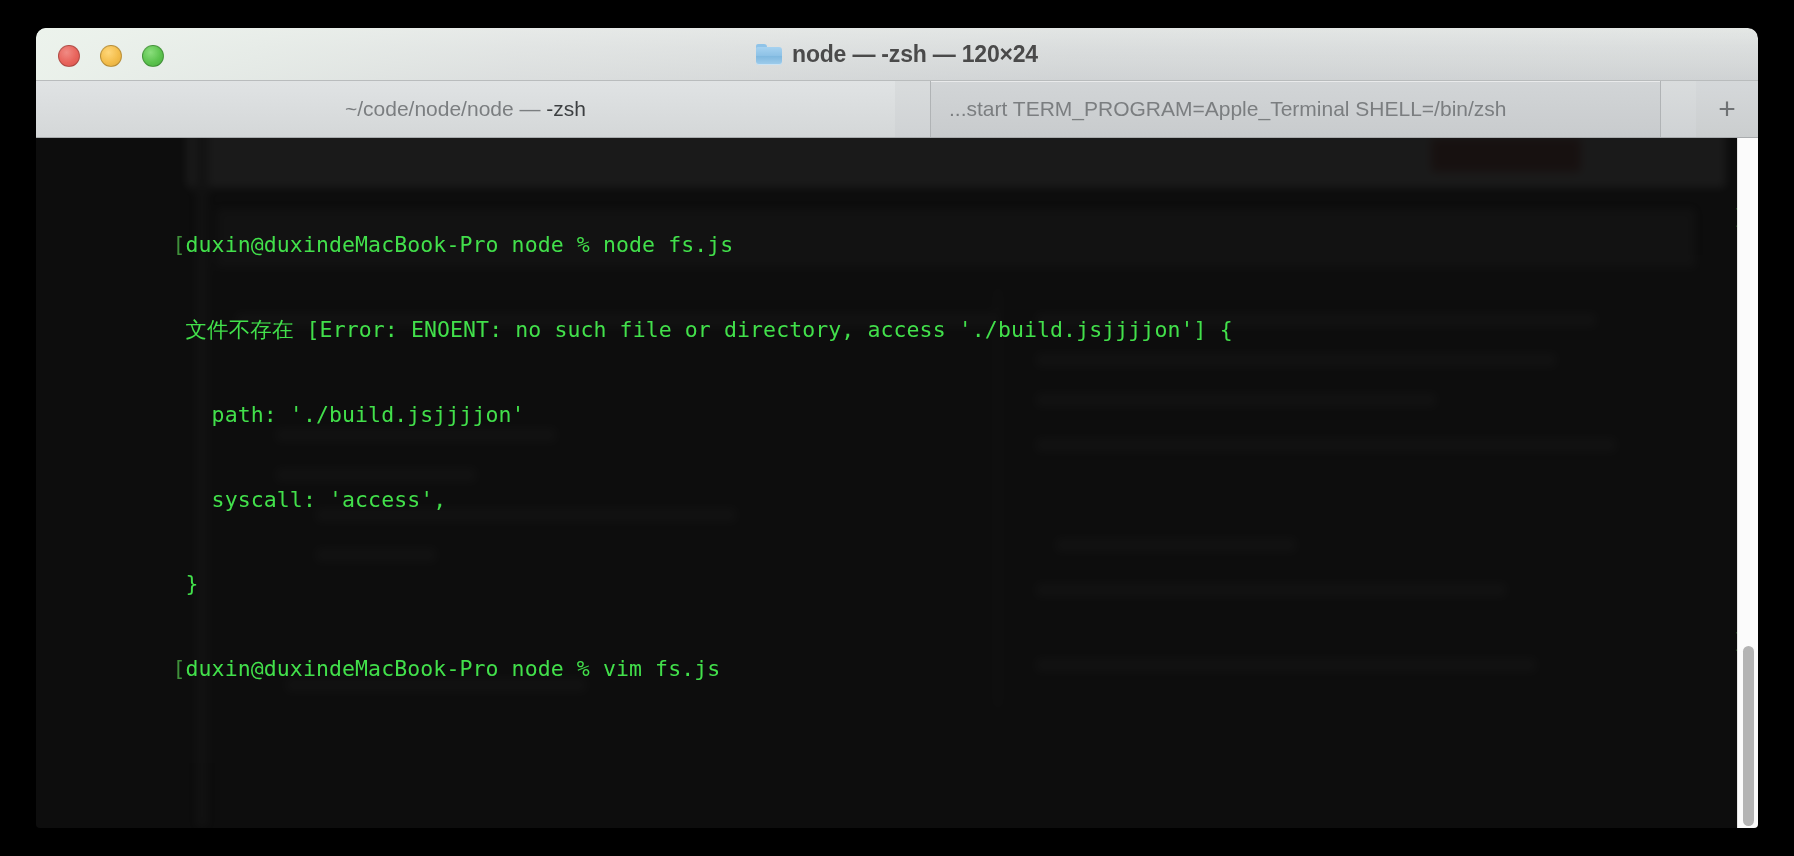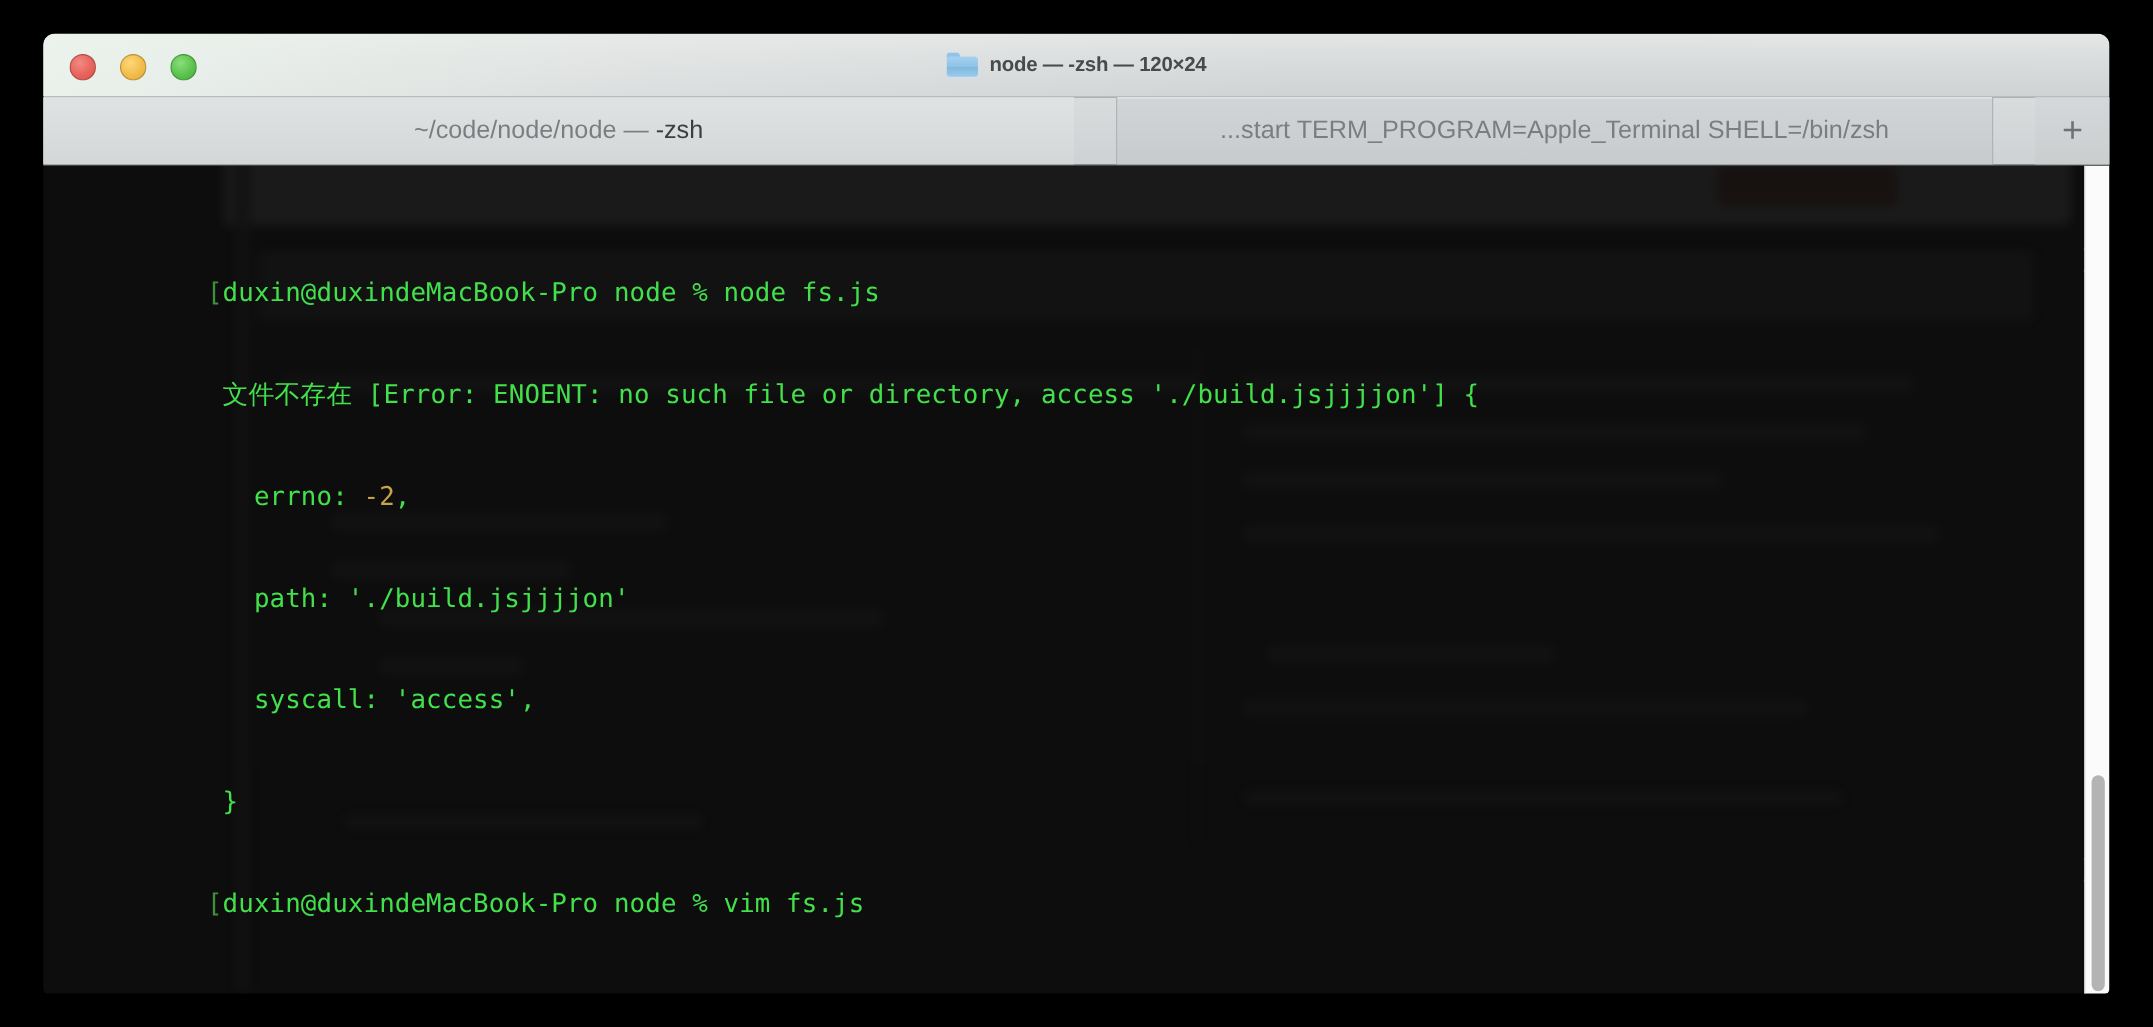--- a/index.html
+++ b/index.html
@@ -71,21 +71,21 @@
   .light.green  { background: radial-gradient(circle at 38% 32%, #8ade7c 0%, #5cc34e 55%, #48ad3e 100%); }
 
   #window-title {
     position: absolute;
     left: 0; right: 0; top: 0;
     height: 52px;
     display: flex;
     align-items: center;
     justify-content: center;
     gap: 10px;
-    font-size: 17px;
+    font-size: 23px;
     font-weight: bold;
     color: #4a4a4a;
     letter-spacing: -0.2px;
     z-index: 2;
   }
   #folder-icon {
     display: inline-block;
     width: 26px;
     height: 21px;
     position: relative;
@@ -142,21 +142,20 @@
   #tab-inactive {
     flex: 1 1 auto;
     background: linear-gradient(to bottom, #d2d5d7 0%, #c8cbcd 100%);
     color: #7b7e80;
     border-left: 1px solid #b0b3b5;
     border-right: 1px solid #b0b3b5;
     box-shadow: inset 0 1px 0 rgba(255,255,255,0.5);
   }
   #tab-inactive .label {
     width: 100%;
-    text-align: center;
     overflow: hidden;
   }
   #newtab-button {
     flex: 0 0 62px;
     display: flex;
     align-items: center;
     justify-content: center;
     background: linear-gradient(to bottom, #d5d8da 0%, #cbcecf 100%);
     color: #6f7274;
     font-size: 30px;
@@ -288,23 +287,20 @@
       </div>
 
       <div id="term-text">
         <div class="line">
           <span class="bracket">[</span><span>duxin@duxindeMacBook-Pro node % node fs.js</span><span class="rb">]</span>
         </div>
         <div class="line">
           <span class="bracket"> </span><span class="cjk-mix">文件不存在 [Error: ENOENT: no such file or directory, access './build.jsjjjjon'] {</span><span class="rb"></span>
         </div>
         <div class="line">
-          <span class="bracket"> </span><span>  errno: <span class="num" style="color:#c8a24a">-2</span>,</span><span class="rb"></span>
-        </div>
-        <div class="line">
           <span class="bracket"> </span><span>  path: './build.jsjjjjon'</span><span class="rb"></span>
         </div>
         <div class="line">
           <span class="bracket"> </span><span>  syscall: 'access',</span><span class="rb"></span>
         </div>
         <div class="line">
           <span class="bracket"> </span><span>}</span><span class="rb"></span>
         </div>
         <div class="line">
           <span class="bracket">[</span><span>duxin@duxindeMacBook-Pro node % vim fs.js</span><span class="rb">]</span>

